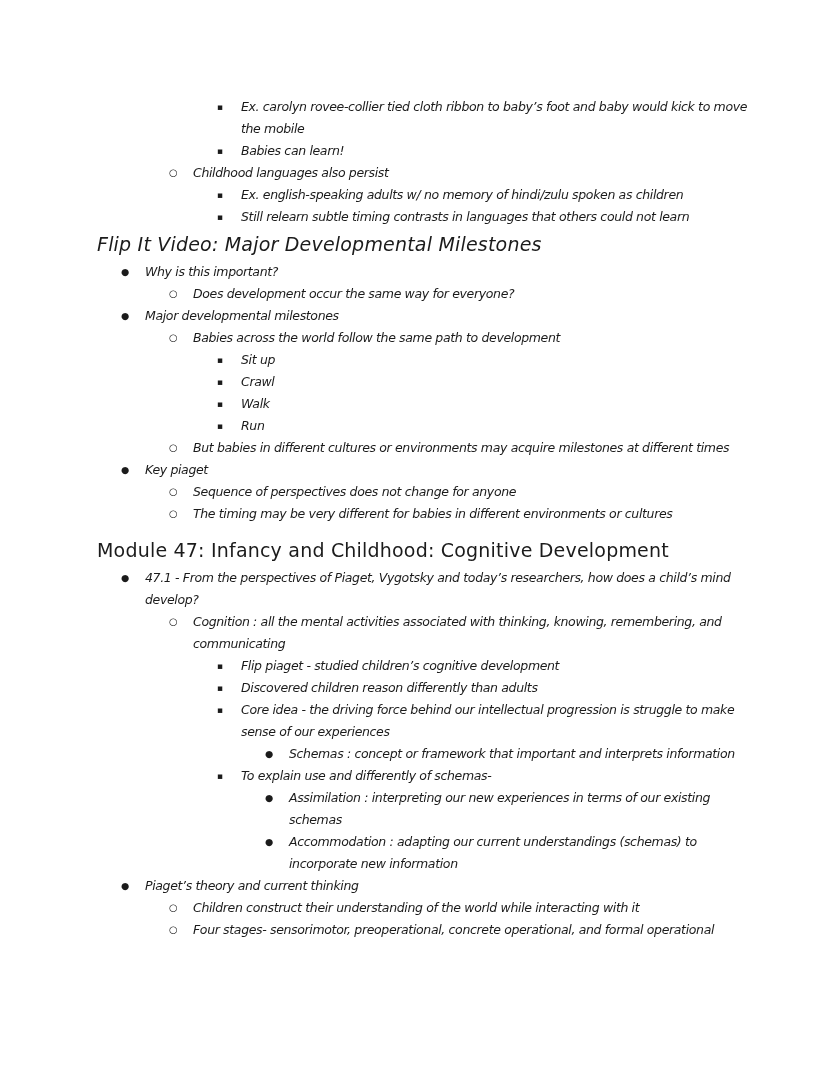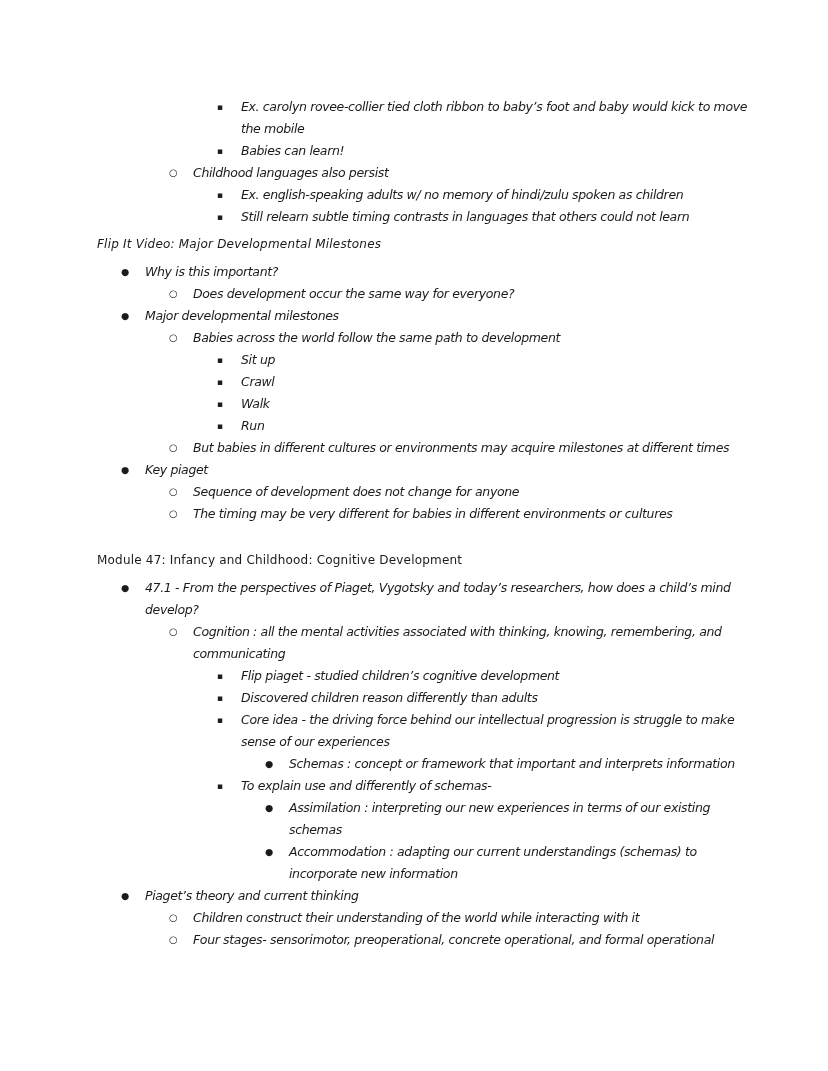--- a/index.html
+++ b/index.html
@@ -10,29 +10,29 @@
     background: #ffffff;
     box-sizing: border-box;
     padding: 96px 70px 0 97px;
     font-family: "DejaVu Sans", sans-serif;
     color: #1b1b1b;
     overflow: hidden;
   }
   .content { width: 100%; }
   h2.heading {
     font-family: "DejaVu Sans", sans-serif;
-    font-size: 12px;
+    font-size: 19px;
     font-weight: 400;
     color: #1b1b1b;
     margin: 3px 0 4px 0;
     line-height: 26px;
     letter-spacing: 0.2px;
   }
   h2.heading.italic { font-style: italic; }
-  h2.heading.gap-before { margin-top: 22px; }
+  h2.heading.gap-before { margin-top: 12px; }
   .li {
     display: flex;
     align-items: flex-start;
     font-size: 12.5px;
     letter-spacing: -0.35px;
     line-height: 22px;
   }
   .li .bullet {
     flex: 0 0 24px;
     line-height: 22px;
@@ -109,21 +109,21 @@
       <div class="li lvl2">
         <span class="bullet circle">○</span>
         <span class="text">But babies in different cultures or environments may acquire milestones at different times</span>
       </div>
       <div class="li lvl1">
         <span class="bullet disc">●</span>
         <span class="text">Key piaget</span>
       </div>
       <div class="li lvl2">
         <span class="bullet circle">○</span>
-        <span class="text">Sequence of development does not change for anyone</span>
+        <span class="text">Sequence of perspectives does not change for anyone</span>
       </div>
       <div class="li lvl2">
         <span class="bullet circle">○</span>
         <span class="text">The timing may be very different for babies in different environments or cultures</span>
       </div>
       <h2 class="heading gap-before">Module 47: Infancy and Childhood: Cognitive Development</h2>
       <div class="li lvl1">
         <span class="bullet disc">●</span>
         <span class="text">47.1 - From the perspectives of Piaget, Vygotsky and today’s researchers, how does a child’s mind develop?</span>
       </div>

